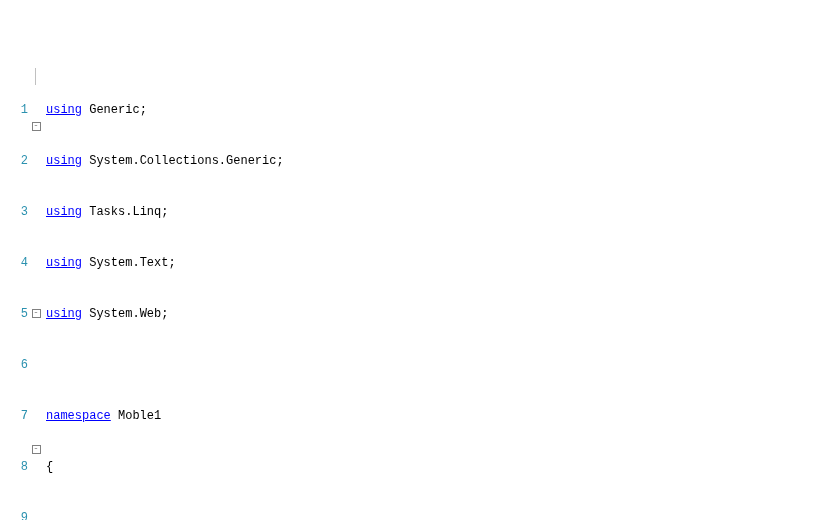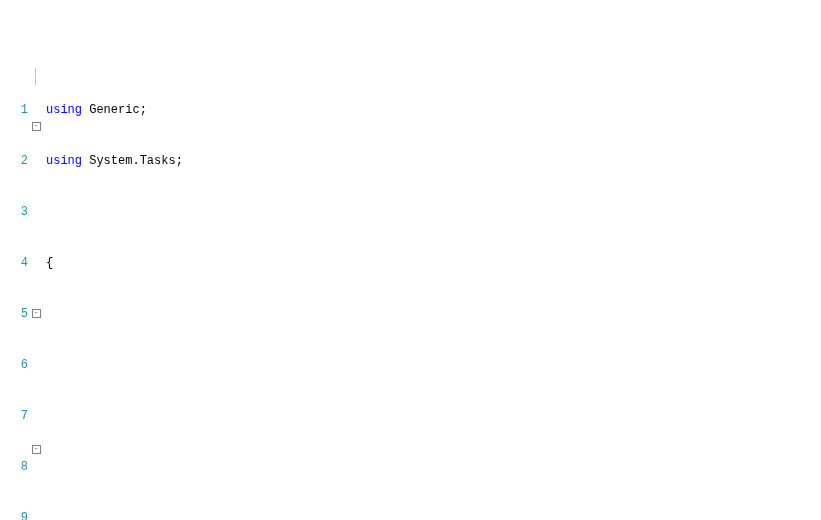--- a/index.html
+++ b/index.html
@@ -46,21 +46,21 @@
   }
   .fold .line {
     position:absolute;
     left:5px; width:1px; background:#c0c0c0;
     top:0; bottom:0;
   }
   .code {
     padding-left: 4px;
   }
   .code div { height: 17px; }
-  .kw { color: #0000ff; }
+  .kw { color: #0000ff; text-decoration: underline; }
 </style>
 </head>
 <body>
 
 
 
 <div class="editor">
   <div class="gutter">
     <div>1</div>
     <div>2</div>
@@ -106,22 +106,26 @@
     <div></div>
     
     
     
     
     
     
   </div>
   <div class="code">
     <div><span class="kw">using</span><span> Generic;</span></div>
-    <div><span class="kw">using</span><span> System.Tasks;</span></div>
+    <div><span class="kw">using</span><span> System.Collections.Generic;</span></div>
+    <div><span class="kw">using</span><span> Tasks.Linq;</span></div>
+    <div><span class="kw">using</span><span> System.Text;</span></div>
+    <div><span class="kw">using</span><span> System.Web;</span></div>
     <div></div>
+    <div><span class="kw">namespace</span><span> Moble1</span></div>
     <div><span>{</span></div>
     
     
     
     
     
     
     
     
     

